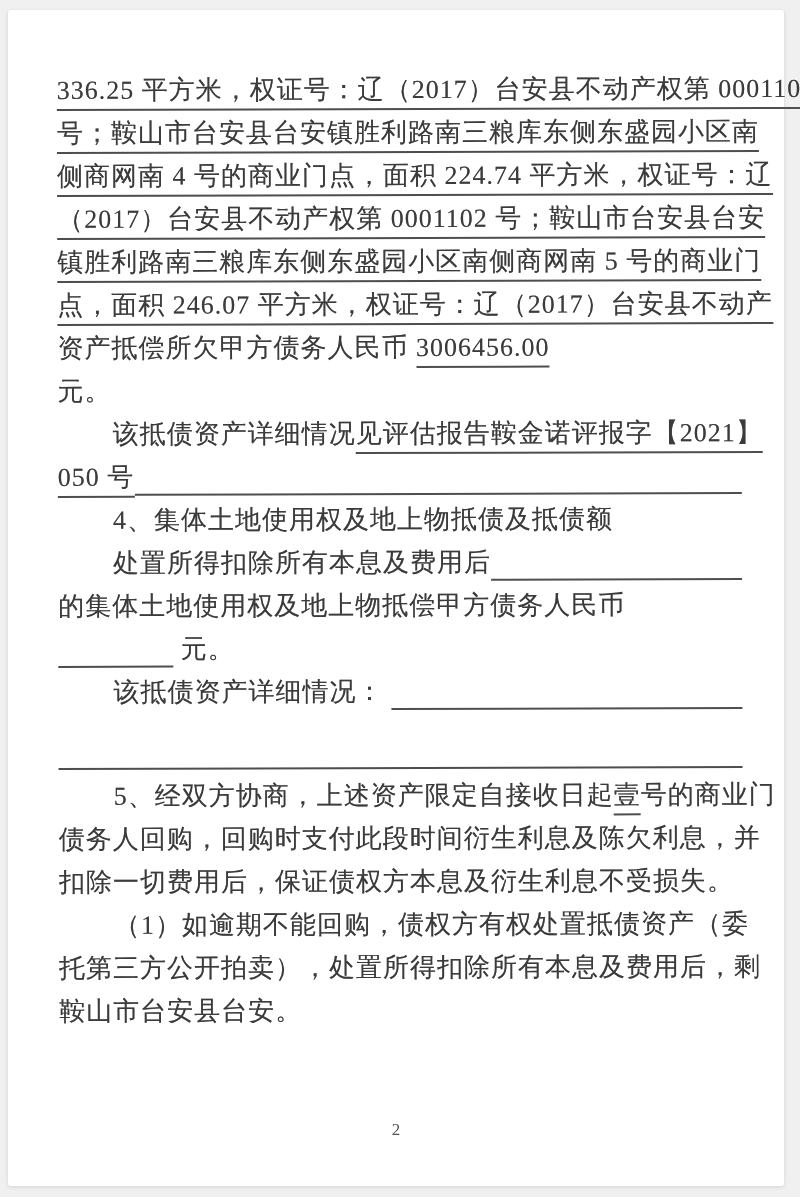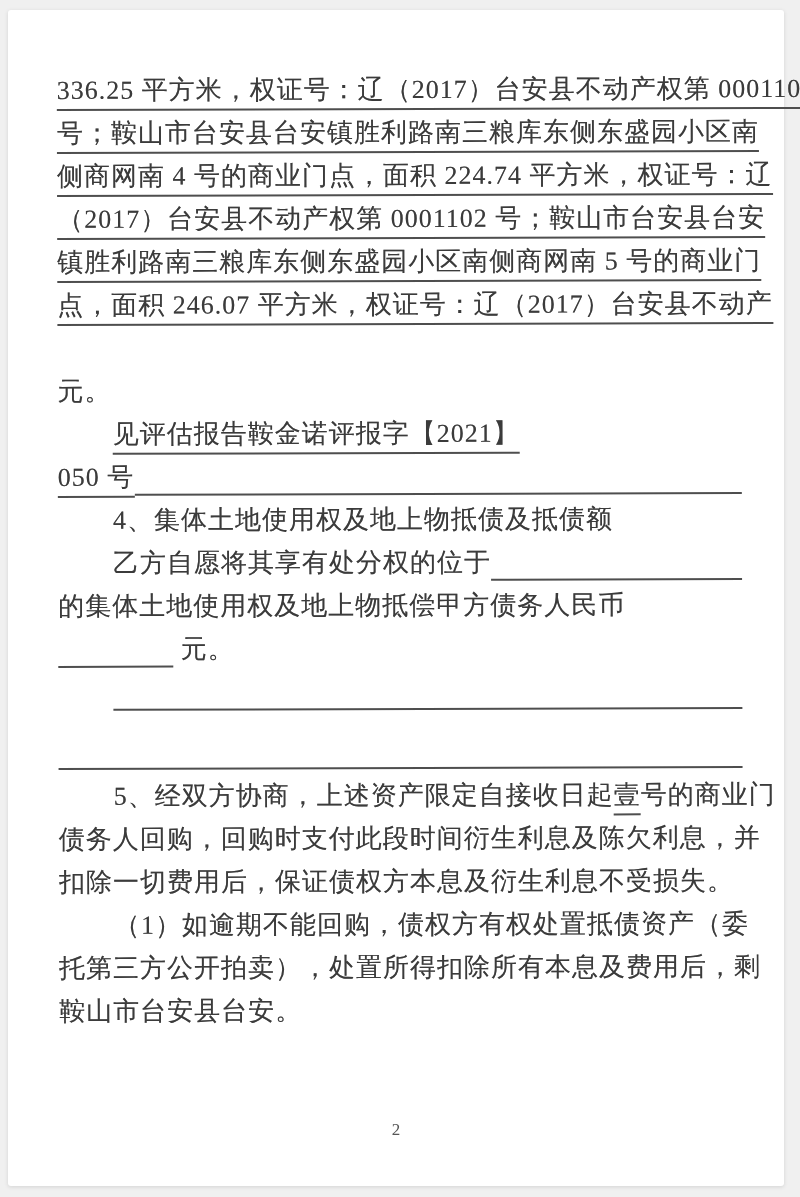--- a/index.html
+++ b/index.html
@@ -68,29 +68,29 @@
 <body>
 
 <div class="page">
   <div class="content">
       <div class="line"><span class="seg u">336.25 平方米，权证号：辽（2017）台安县不动产权第 0001101</span></div>
       <div class="line"><span class="seg u">号；鞍山市台安县台安镇胜利路南三粮库东侧东盛园小区南</span></div>
       <div class="line"><span class="seg u">侧商网南 4 号的商业门点，面积 224.74 平方米，权证号：辽</span></div>
       <div class="line"><span class="seg u">（2017）台安县不动产权第 0001102 号；鞍山市台安县台安</span></div>
       <div class="line"><span class="seg u">镇胜利路南三粮库东侧东盛园小区南侧商网南 5 号的商业门</span></div>
       <div class="line"><span class="seg u">点，面积 246.07 平方米，权证号：辽（2017）台安县不动产</span></div>
-      <div class="line"></div>
+      <div class="line"><span class="seg">资产抵偿所欠甲方债务人民币 </span><span class="seg u">3006456.00</span></div>
       <div class="line"><span class="seg">元。</span></div>
-      <div class="line ind"><span class="seg u">见评估报告鞍金诺评报字【2021】</span></div>
+      <div class="line ind"><span class="seg">该抵债资产详细情况</span><span class="seg u">见评估报告鞍金诺评报字【2021】</span></div>
       <div class="line"><span class="seg u">050 号</span><span class="fill"></span></div>
       <div class="line ind"><span class="seg">4、集体土地使用权及地上物抵债及抵债额</span></div>
-      <div class="line ind"><span class="seg">乙方自愿将其享有处分权的位于</span><span class="fill"></span></div>
+      <div class="line ind"><span class="seg">处置所得扣除所有本息及费用后</span><span class="fill"></span></div>
       <div class="line"><span class="seg">的集体土地使用权及地上物抵偿甲方债务人民币</span></div>
       <div class="line"><span class="fill" style="flex: 0 0 115px;"></span><span class="seg"> 元。</span></div>
-      <div class="line ind"><span class="fill"></span></div>
+      <div class="line ind"><span class="seg">该抵债资产详细情况： </span><span class="fill"></span></div>
       <div class="line blank"><span class="fill"></span></div>
       <div class="line ind"><span class="seg">5、经双方协商，上述资产限定自接收日起</span><span class="seg u">壹</span><span class="seg">号的商业门</span></div>
       <div class="line"><span class="seg">债务人回购，回购时支付此段时间衍生利息及陈欠利息，并</span></div>
       <div class="line"><span class="seg">扣除一切费用后，保证债权方本息及衍生利息不受损失。</span></div>
       <div class="line ind"><span class="seg">（1）如逾期不能回购，债权方有权处置抵债资产（委</span></div>
       <div class="line"><span class="seg">托第三方公开拍卖），处置所得扣除所有本息及费用后，剩</span></div>
       <div class="line"><span class="seg">鞍山市台安县台安。</span></div>
     </div>
   <div class="page-number">2</div>
 </div>

